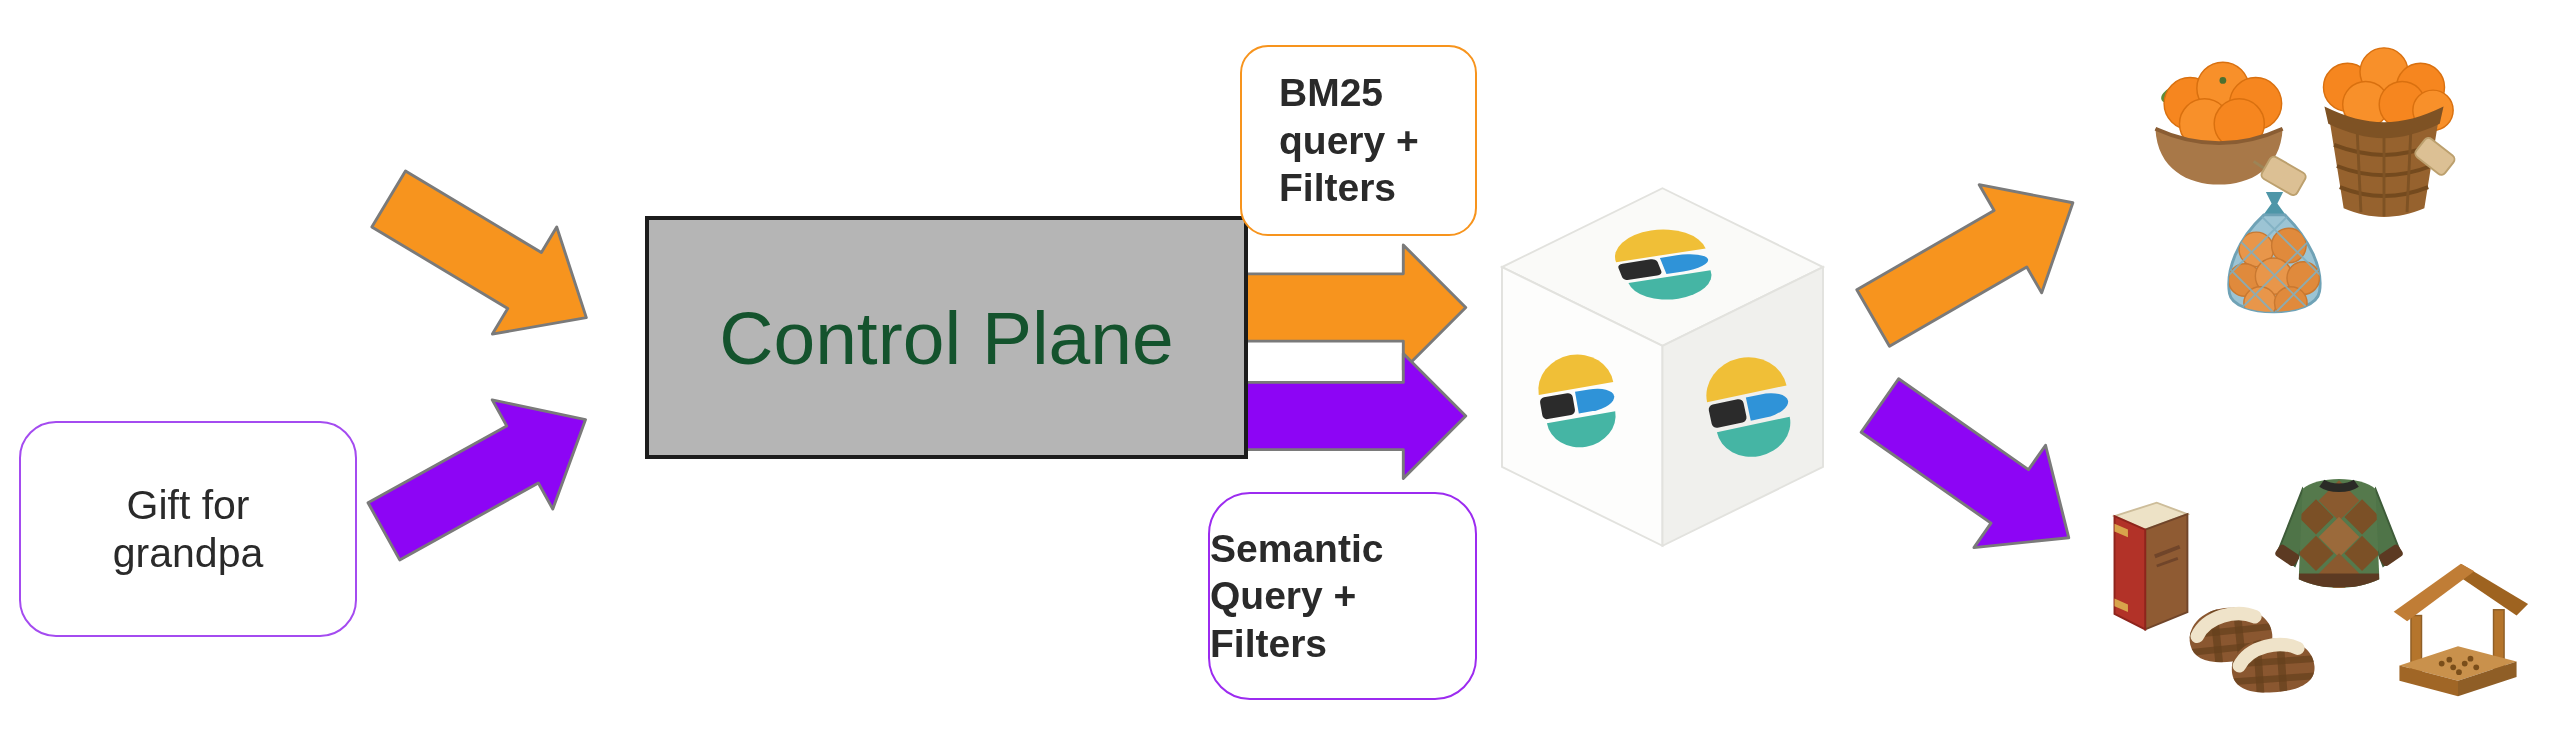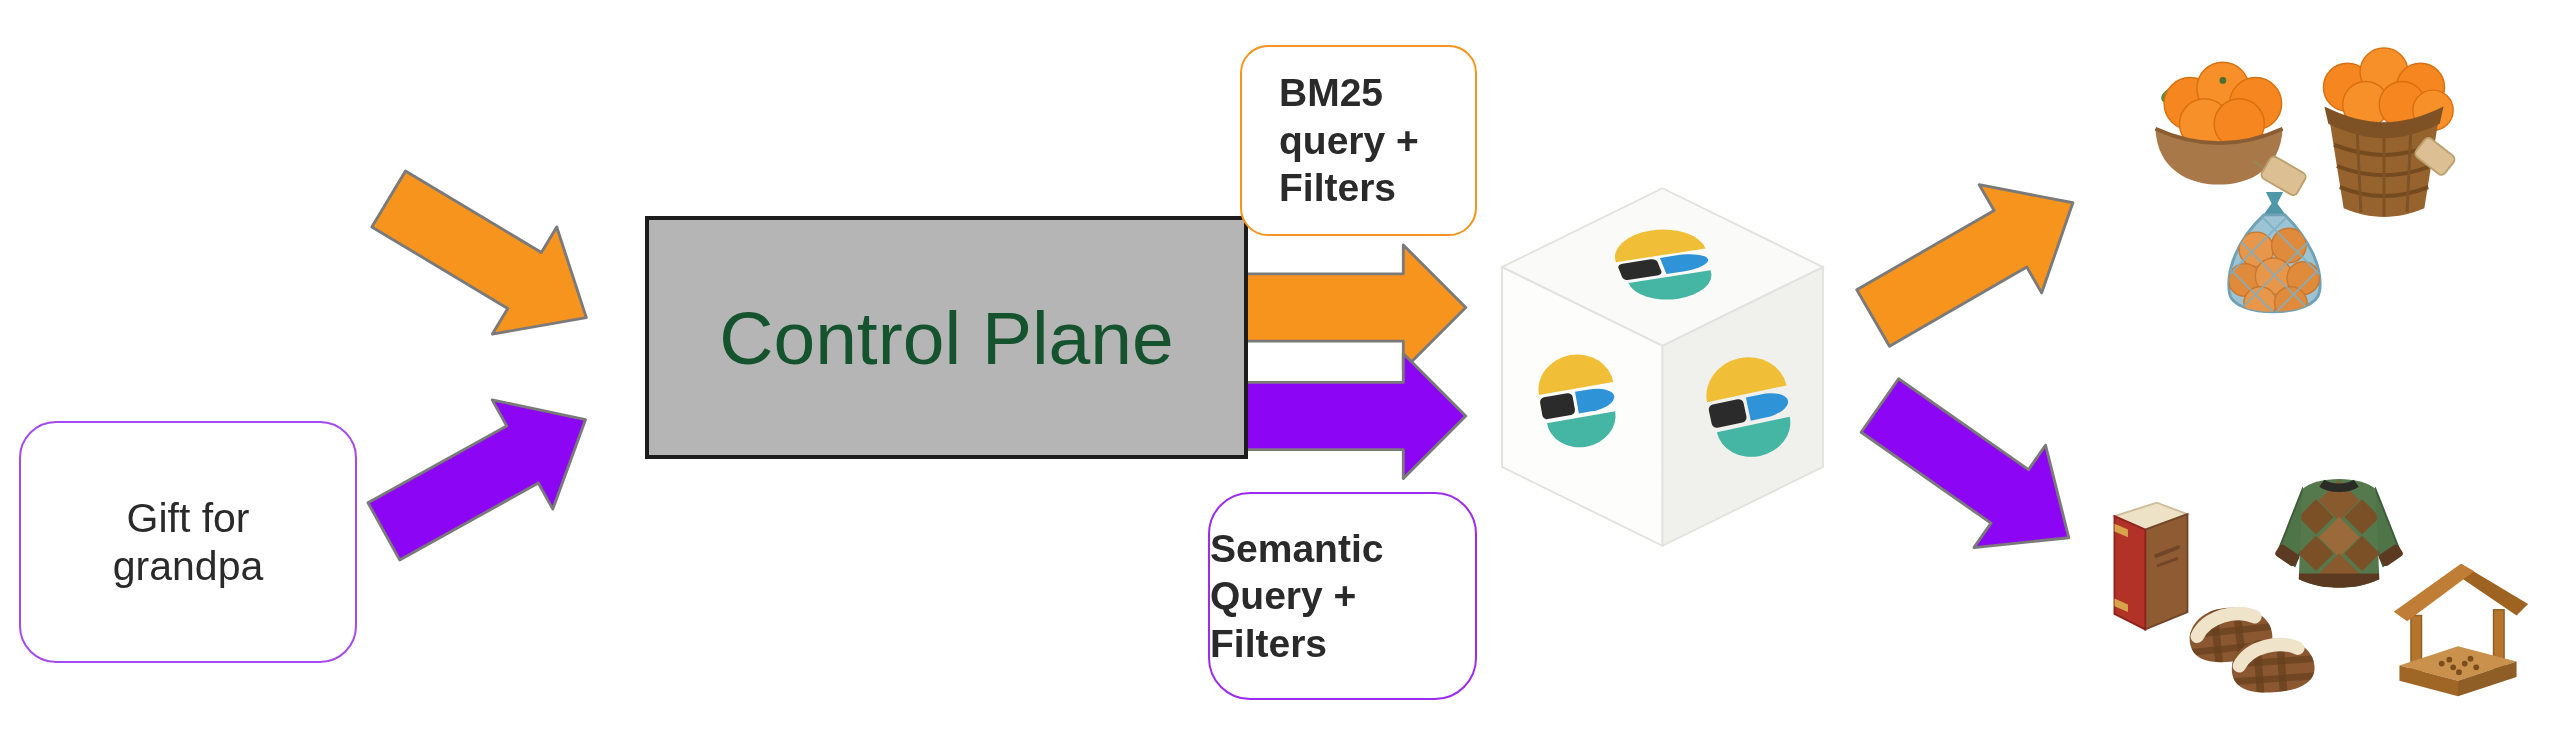--- a/index.html
+++ b/index.html
@@ -13,21 +13,21 @@
   .rbox{
     position:absolute;background:#ffffff;border:2.9px solid #999;
     display:flex;align-items:center;justify-content:center;
     box-sizing:border-box;color:#2a2a2a;text-align:center;
   }
   .rbox.orange{border-color:#F4A44C;border-radius:37px;}
   .rbox.purple{border-color:#A44BF0;border-radius:37px;}
   .rbox.bm25{border-color:#F7941D;border-radius:28px;justify-content:flex-start;text-align:left;margin-left:12px;}
   .rbox.semantic{border-color:#9C2BF0;border-radius:42px;justify-content:flex-start;text-align:left;}
   .box-oranges{left:17.3px;top:55px;width:338px;height:240px;font-size:42px;}
-  .box-gift{left:19px;top:421px;width:338px;height:242px;font-size:41px;line-height:1.18;}
+  .box-gift{left:19px;top:421px;width:338px;height:216px;font-size:41px;line-height:1.18;}
   .box-bm25{left:1228px;top:45px;width:237px;height:191px;font-size:39px;font-weight:bold;line-height:1.22;padding-left:37px;}
   .box-semantic{left:1208px;top:492px;width:269px;height:208px;font-size:39px;font-weight:bold;line-height:1.22;}
   .control-plane{
     position:absolute;left:621px;top:216px;width:603px;height:243px;
     background:#B5B5B5;border:4.8px solid #1C1C1C;box-sizing:border-box;
     display:flex;align-items:center;justify-content:center;
     font-size:75px;color:#14532d;margin-left:24px;
   }
   .stack{display:block;}
   .stack span{display:block;}

